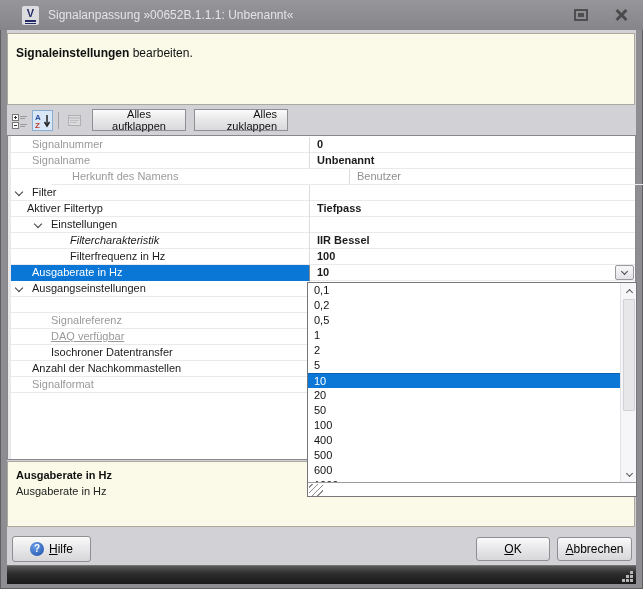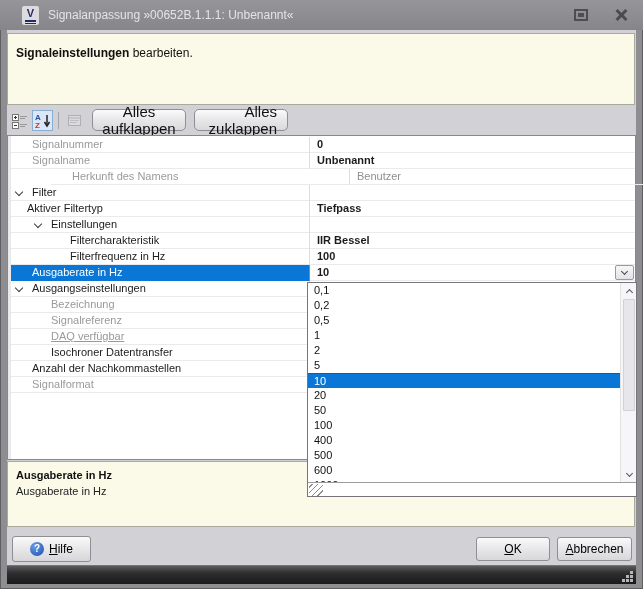--- a/index.html
+++ b/index.html
@@ -26,21 +26,21 @@
 
   .header-panel{position:absolute;left:0;top:3px;width:628px;height:72px;background:#fbfae8;border:1px solid #aba99d;font-size:12px;color:#111;padding:12px 8px;}
   .header-panel b{font-weight:bold;}
 
   
   .toolbar{position:absolute;left:0;top:79px;width:628px;height:24px;}
   .tb-icon{position:absolute;top:1px;width:21px;height:21px;display:flex;align-items:center;justify-content:center;}
   .tb-icon.active{background:#d9e7f6;border:1px solid #89aed2;}
   .tb-icon.disabled{opacity:.45;}
   .tb-sep{position:absolute;left:51px;top:3px;width:1px;height:17px;background:#a2a2a6;}
-  .tb-btn{position:absolute;top:0;height:22px;background:linear-gradient(#fbfbfb,#e9e9eb 45%,#d9d9dd);border:1px solid #8f8f93;border-radius:5px;font-size:15px;color:#111;display:flex;align-items:center;justify-content:center;padding:0 10px;}
+  .tb-btn{position:absolute;top:0;height:22px;background:linear-gradient(#fbfbfb,#e9e9eb 45%,#d9d9dd);border:1px solid #8f8f93;border-radius:0;font-size:11px;color:#111;display:flex;align-items:center;justify-content:center;padding:0 10px;}
 
   
   .grid{position:absolute;left:0;top:105px;width:629px;height:325px;background:#fff;border:1px solid #88888c;}
   .grid-gutter{position:absolute;left:0;top:0;width:3px;height:323px;background:#e9e9ec;}
   .grid-row{position:absolute;left:3px;width:624px;height:16px;border-bottom:1px solid #eaeaec;}
   .cell-label{position:absolute;left:0;top:0;width:298px;height:16px;font-size:11px;line-height:15px;color:#1c1c1c;overflow:hidden;white-space:nowrap;}
   .cell-label.lab-gray{color:#9a9a9a;}
   .cell-value{position:absolute;left:298px;top:0;width:326px;height:16px;font-size:11px;line-height:15px;color:#1c1c1c;padding-left:7px;border-left:1px solid #dcdcde;white-space:nowrap;}
   .cell-value.val-bold{font-weight:bold;}
   .cell-value.val-gray{color:#8f8f8f;}
@@ -174,40 +174,39 @@
           <div class="grid-row" style="top: 65px;">
             <div class="cell-label" style="padding-left: 16px;">Aktiver Filtertyp</div>
             <div class="cell-value val-bold">Tiefpass</div>
           </div>
           <div class="grid-row" style="top: 81px;">
             <span class="chev down row-chev" style="left: 24px;"></span>
             <div class="cell-label" style="padding-left: 40px;">Einstellungen</div>
             <div class="cell-value"></div>
           </div>
           <div class="grid-row" style="top: 97px;">
-            <div class="cell-label" style="padding-left: 59px;">Filtercharakteristik</div>
+            <div class="cell-label" style="padding-left: 59px; font-style: italic;">Filtercharakteristik</div>
             <div class="cell-value val-bold">IIR Bessel</div>
           </div>
           <div class="grid-row" style="top: 113px;">
             <div class="cell-label" style="padding-left: 59px;">Filterfrequenz in Hz</div>
             <div class="cell-value val-bold">100</div>
           </div>
           <div class="grid-row selected" style="top: 129px;">
             <div class="cell-label" style="padding-left: 21px;">Ausgaberate in Hz</div>
             <div class="cell-value val-bold">10<span class="combo-btn">
                 <span class="chev down"></span>
               </span></div>
           </div>
           <div class="grid-row" style="top: 145px;">
             <span class="chev down row-chev" style="left: 5px;"></span>
             <div class="cell-label" style="padding-left: 21px;">Ausgangseinstellungen</div>
             <div class="cell-value"></div>
           </div>
           <div class="grid-row" style="top: 161px;">
-            <div class="cell-label lab-gray" style="padding-left: 40px;">Bezeichnung</div>
             <div class="cell-value"></div>
           </div>
           <div class="grid-row" style="top: 177px;">
             <div class="cell-label lab-gray" style="padding-left: 40px;">Signalreferenz</div>
             <div class="cell-value"></div>
           </div>
           <div class="grid-row" style="top: 193px;">
             <div class="cell-label lab-gray" style="padding-left: 40px; text-decoration: underline;">DAQ verfügbar</div>
             <div class="cell-value"></div>
           </div>

